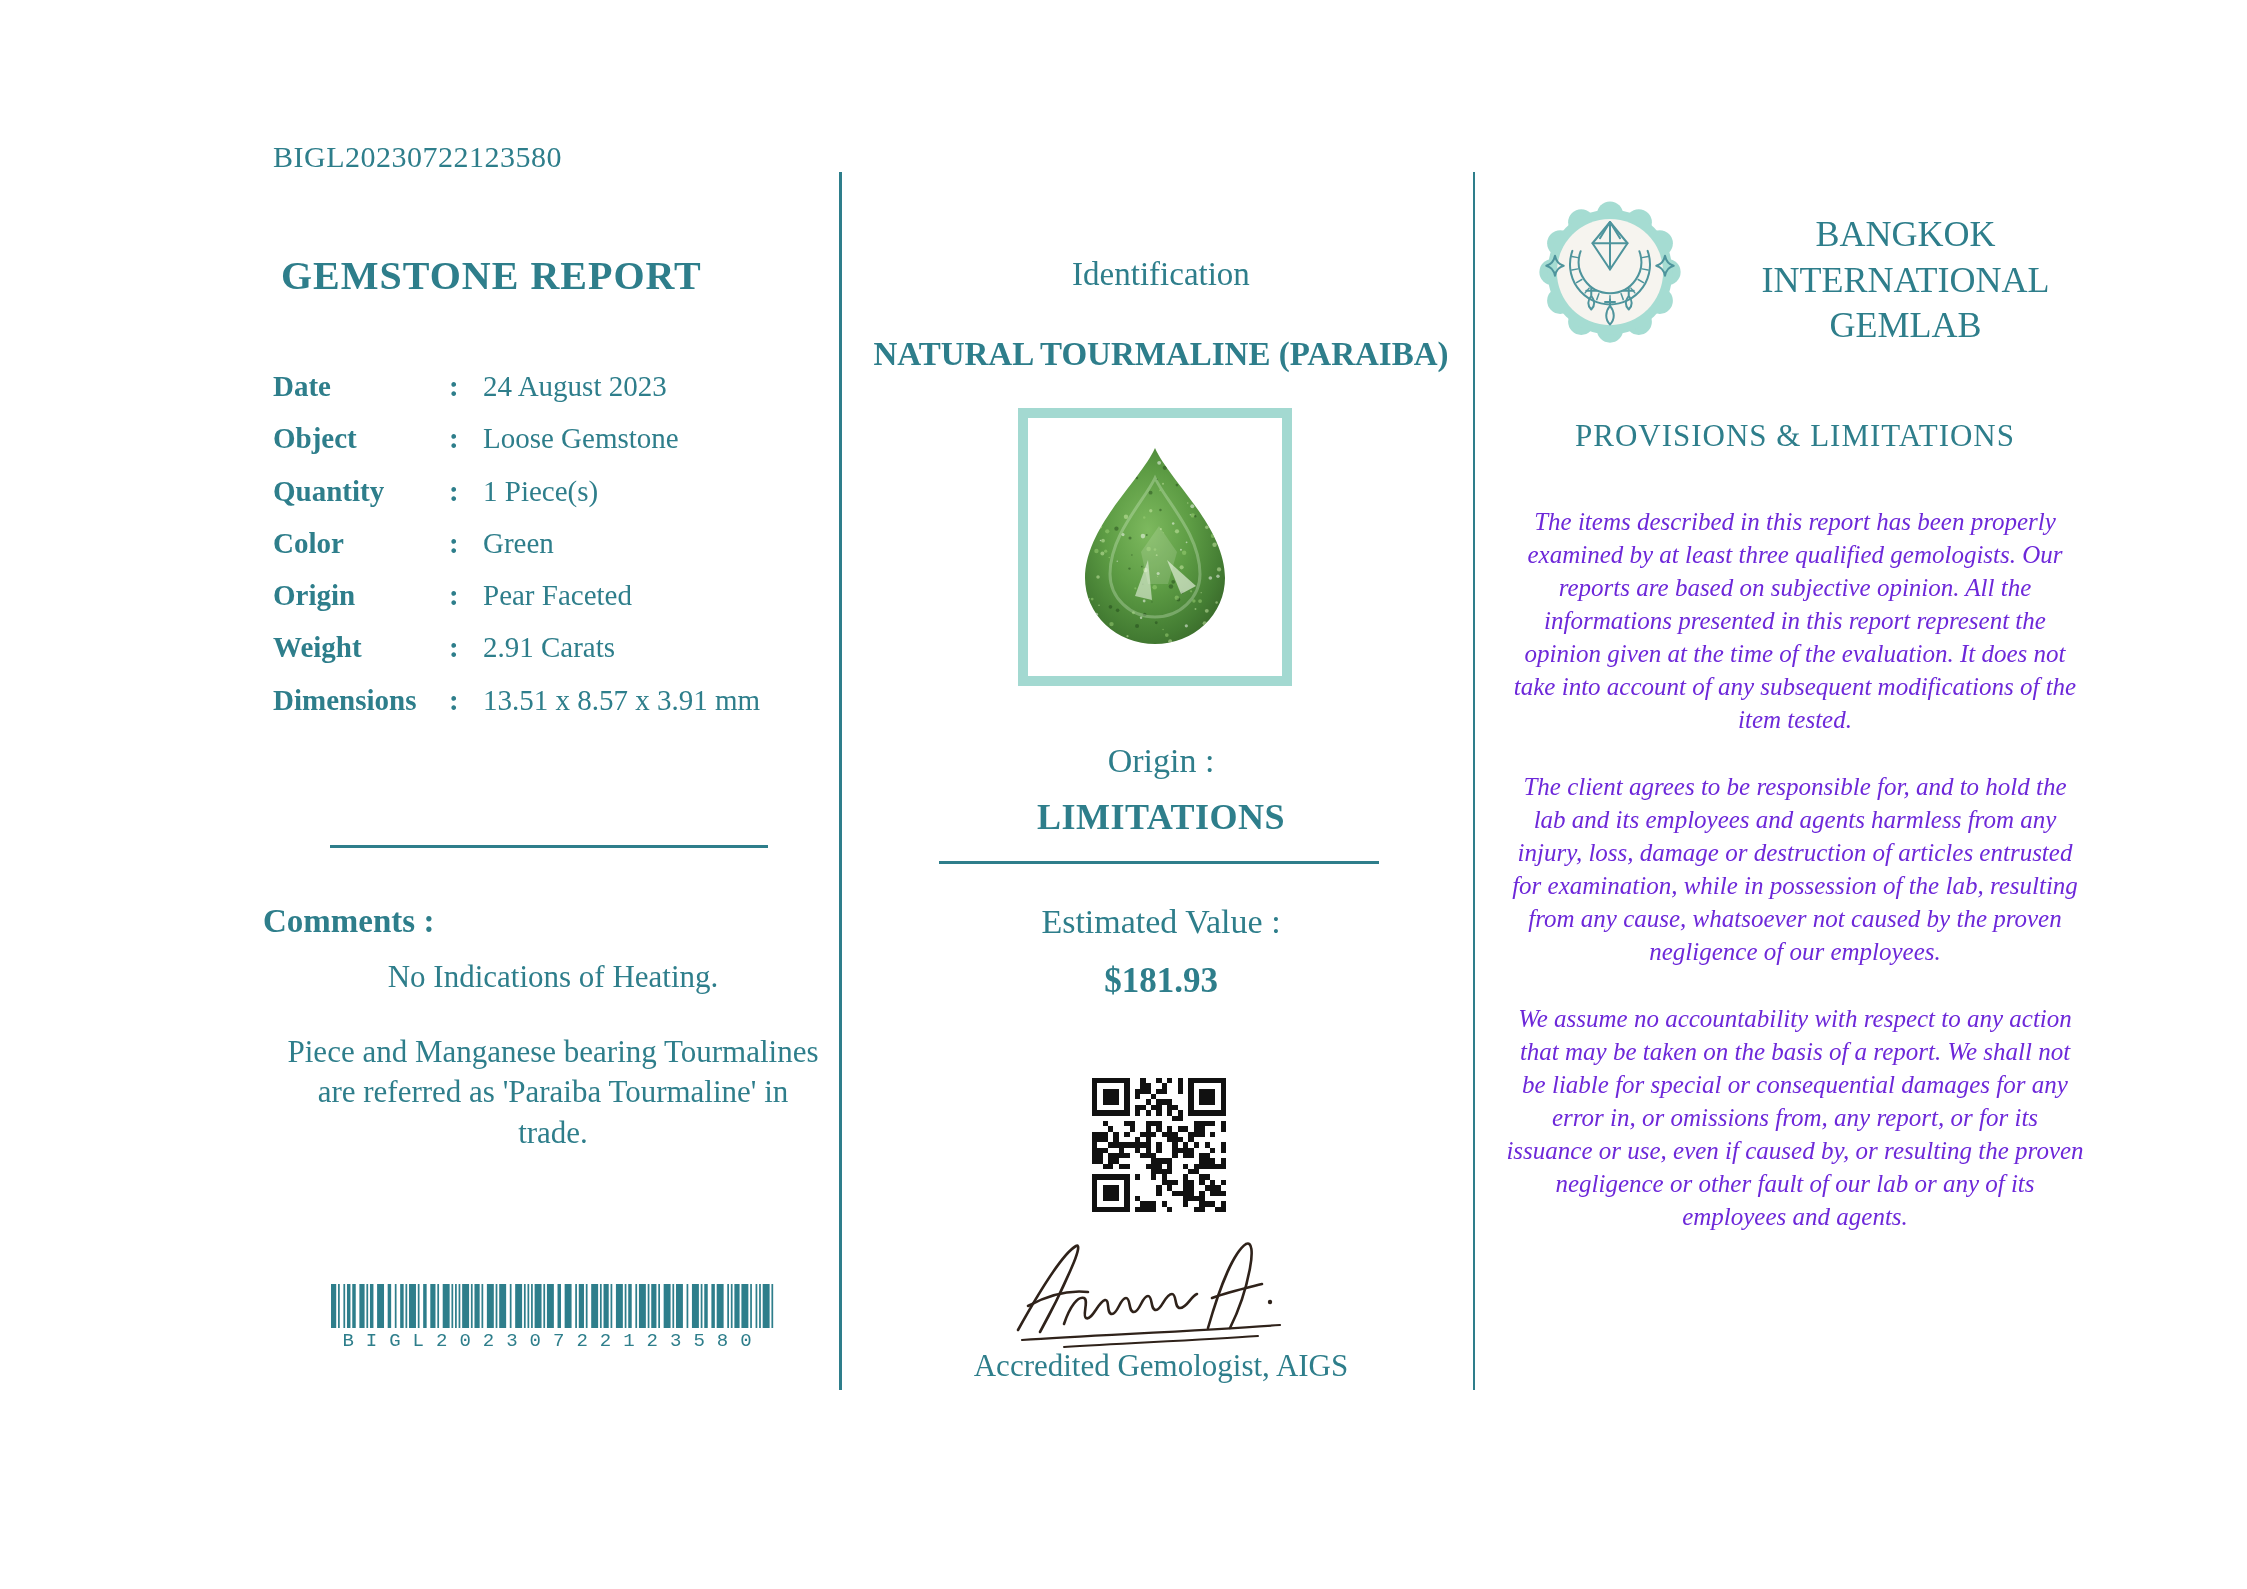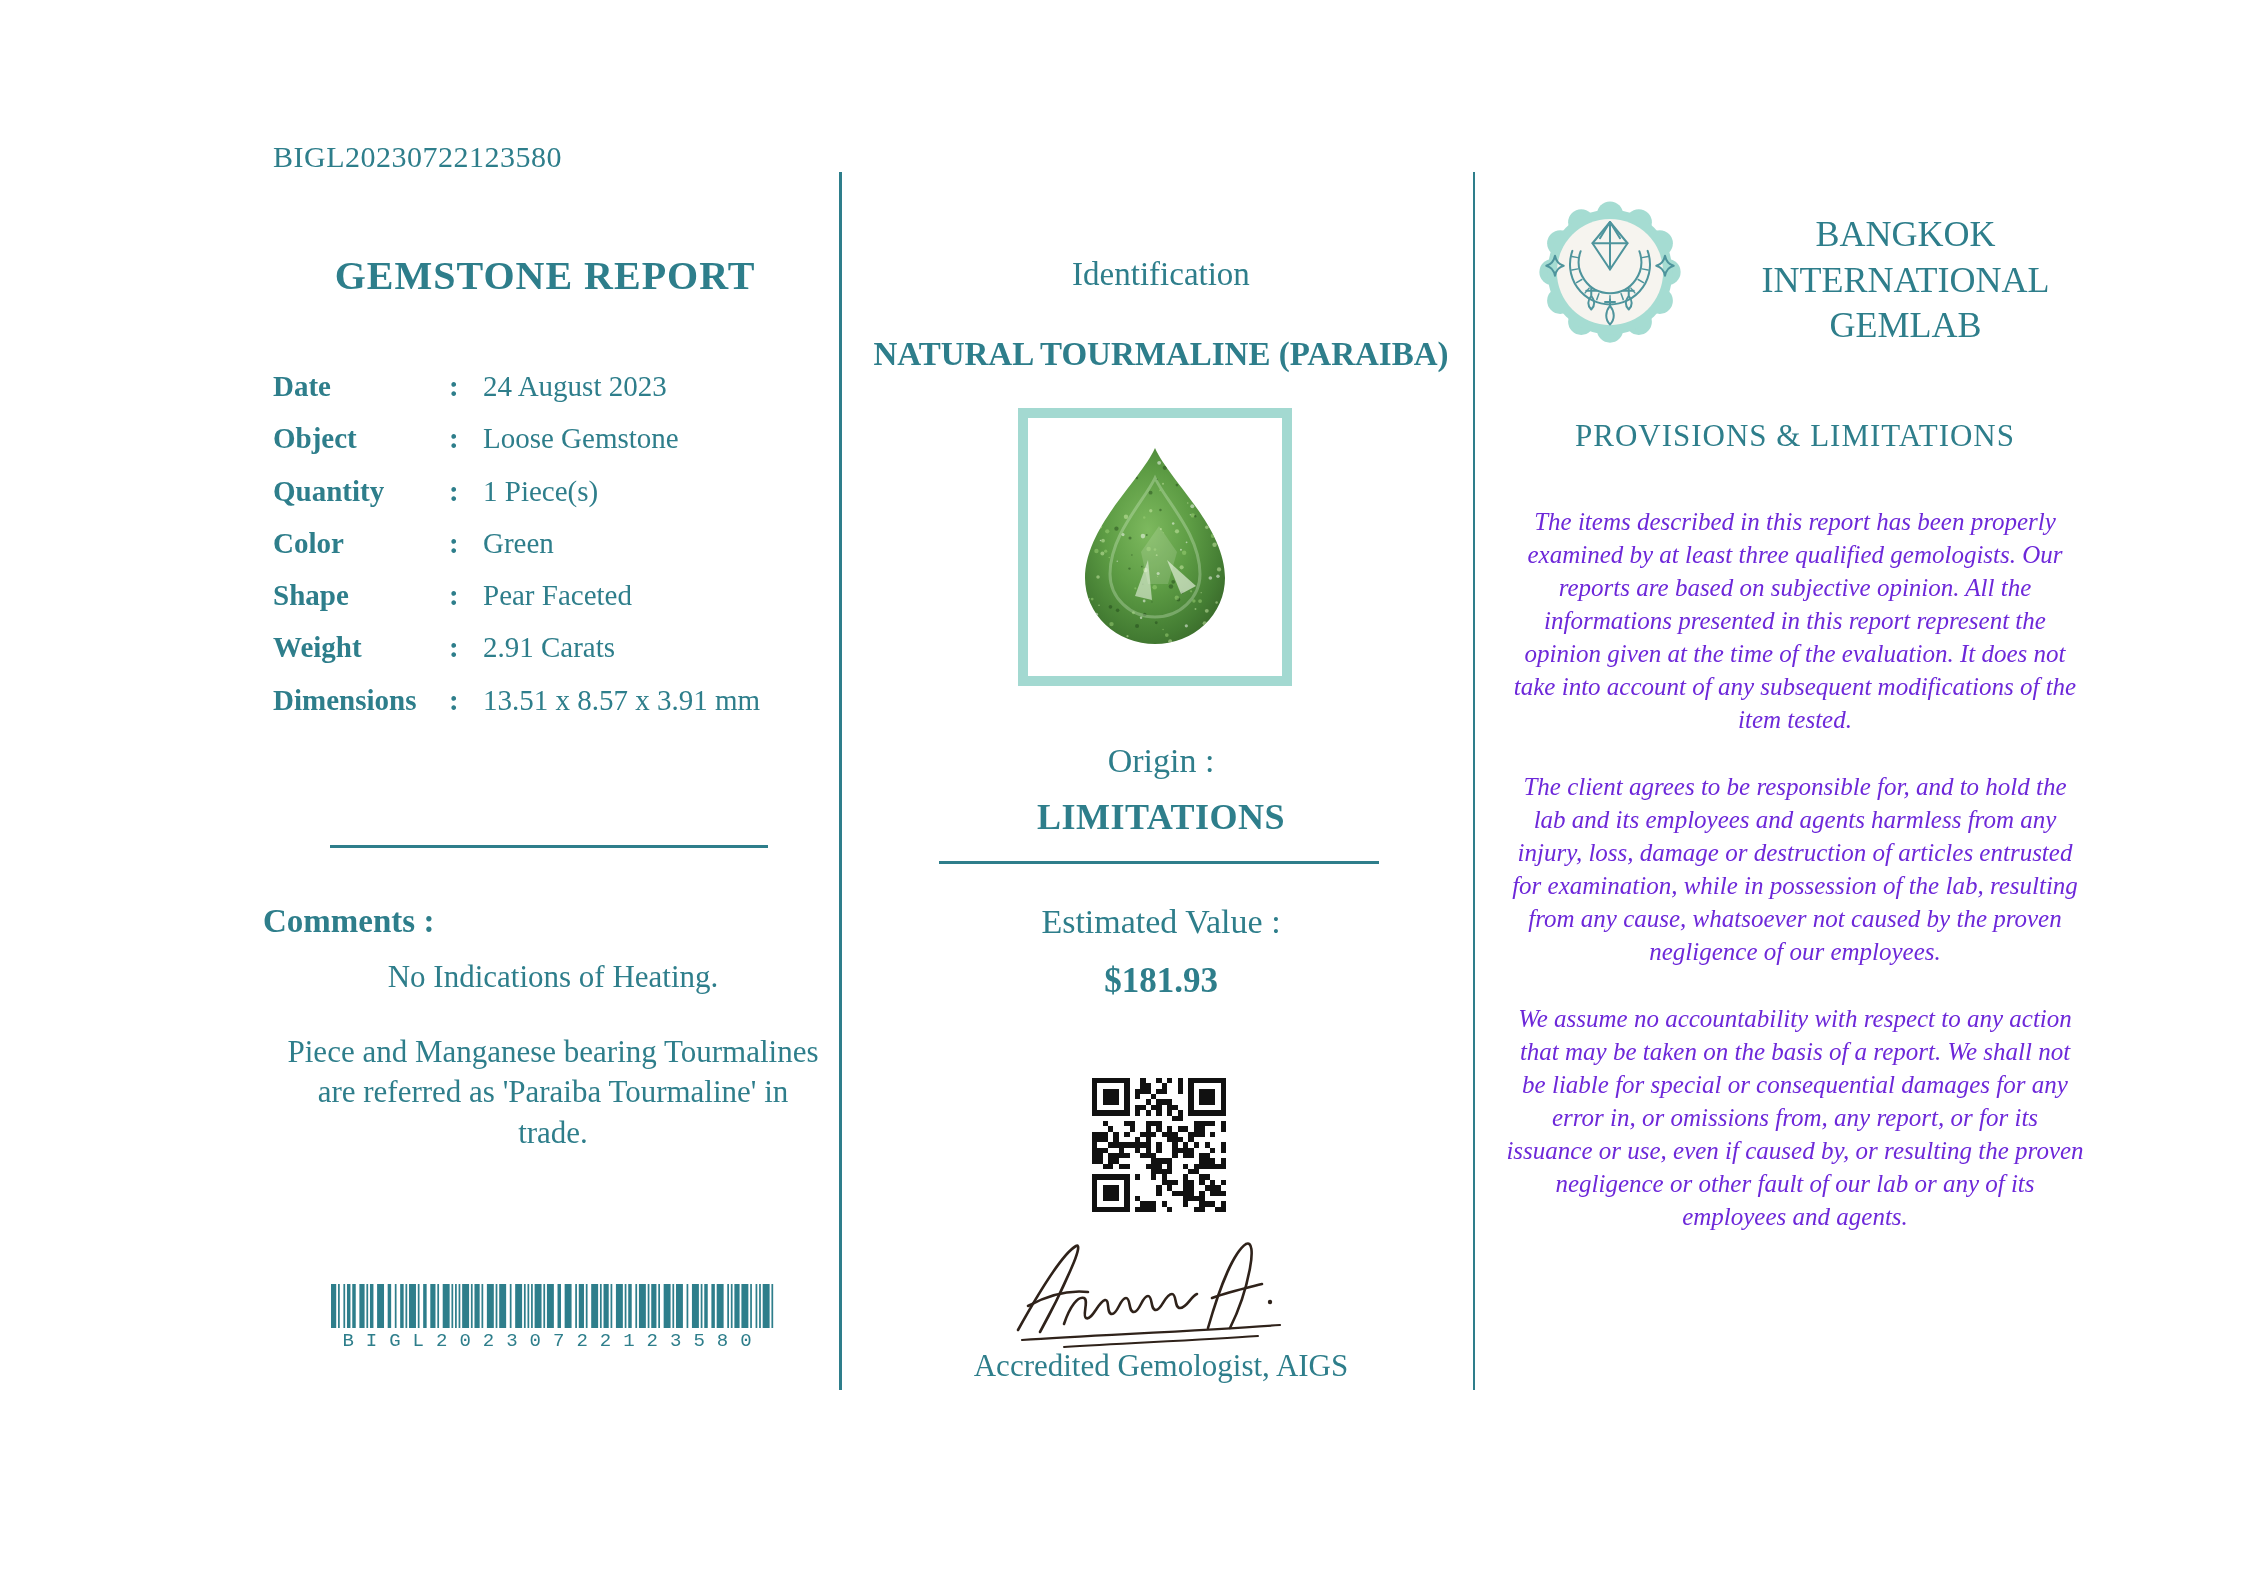--- a/index.html
+++ b/index.html
@@ -17,21 +17,21 @@
 
   
   .report-number{left:240px;top:140px;font-size:30px;letter-spacing:0.5px;}
 
   
   .vdiv{width:3px;background:#2e7e8b;top:172px;height:1218px;}
   .vdiv.one{left:806px;}
   .vdiv.two{left:1440px;width:2px;}
 
   
-  .left-title{left:222px;top:252px;width:580px;text-align:center;font-size:40px;font-weight:bold;letter-spacing:1px;}
+  .left-title{left:248px;top:252px;width:580px;font-size:40px;font-weight:bold;letter-spacing:1px;}
   .fields{left:240px;top:368px;width:560px;}
   .field-row{display:flex;font-size:29px;line-height:1.25;margin-bottom:16px;}
   .field-label{width:176px;font-weight:bold;flex:none;}
   .field-colon{width:34px;font-weight:bold;flex:none;}
   .field-value{flex:1;}
   .hdiv1{left:297px;top:845px;width:438px;border-top:3px solid #2e7e8b;}
   .comments-title{left:230px;top:903px;width:580px;text-align:left;font-size:33px;font-weight:bold;}
   .comment-0{left:230px;top:957px;width:580px;text-align:center;font-size:31px;line-height:1.3;}
   .comment-1{left:250px;top:1032px;width:540px;text-align:center;font-size:31px;line-height:1.3;}
   .barcode-wrap{left:298px;top:1284px;width:444px;text-align:center;}
@@ -97,21 +97,21 @@
       <span class="field-label">Quantity</span>
       <span class="field-colon">:</span>
       <span class="field-value">1 Piece(s)</span>
     </div>
     <div class="field-row">
       <span class="field-label">Color</span>
       <span class="field-colon">:</span>
       <span class="field-value">Green</span>
     </div>
     <div class="field-row">
-      <span class="field-label">Shape</span>
+      <span class="field-label">Origin</span>
       <span class="field-colon">:</span>
       <span class="field-value">Pear Faceted</span>
     </div>
     <div class="field-row">
       <span class="field-label">Weight</span>
       <span class="field-colon">:</span>
       <span class="field-value">2.91 Carats</span>
     </div>
     <div class="field-row">
       <span class="field-label">Dimensions</span>

